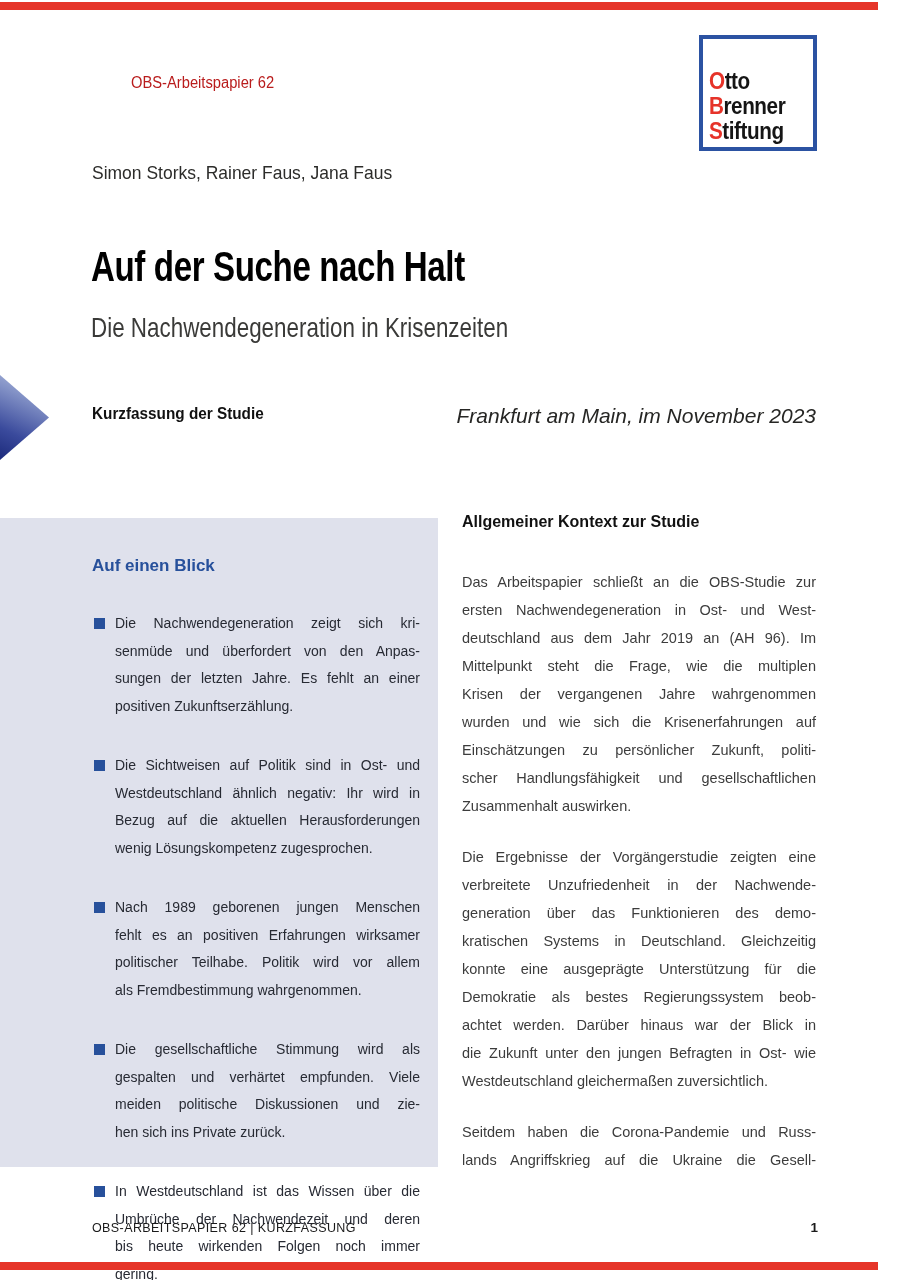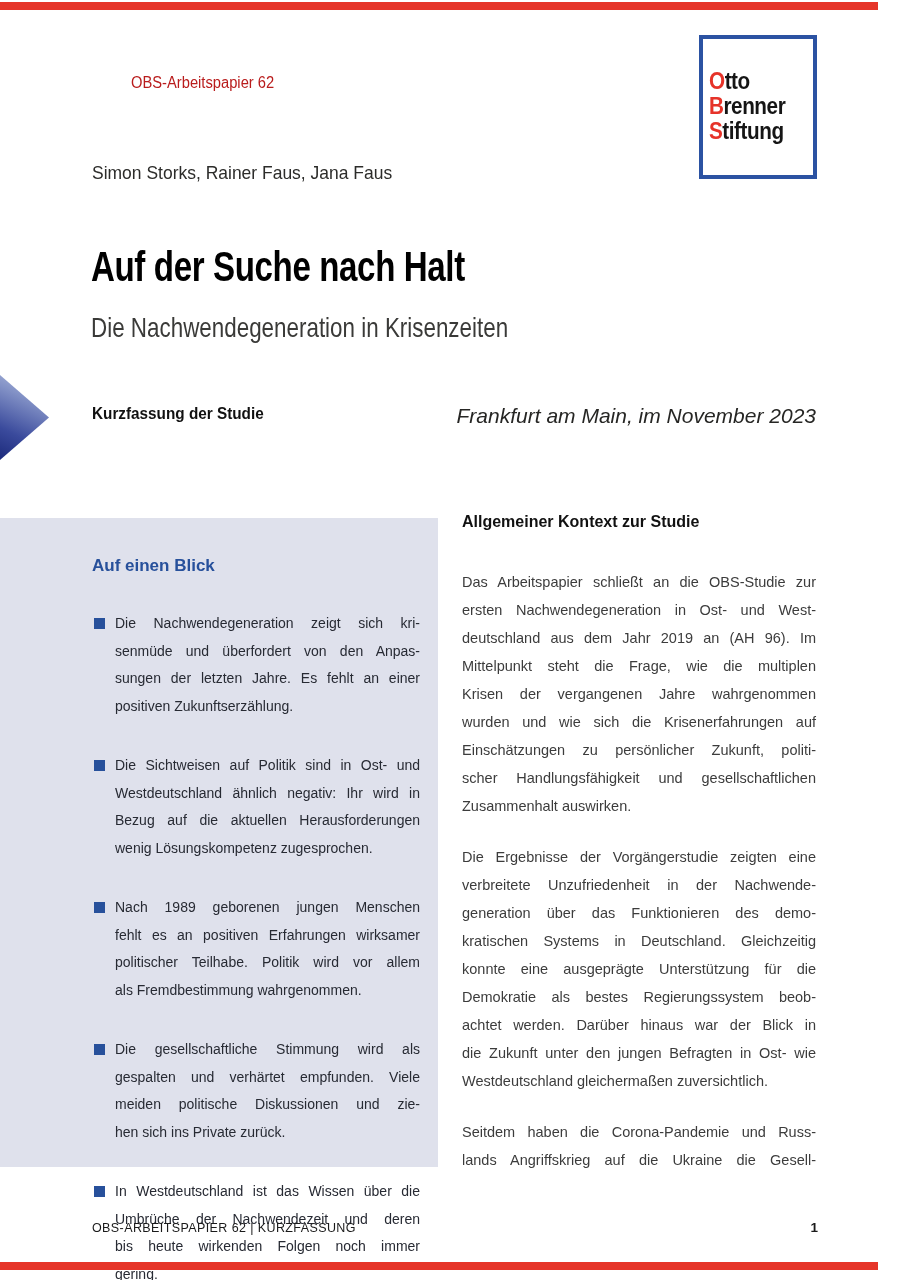--- a/index.html
+++ b/index.html
@@ -16,21 +16,21 @@
   
   .rule-bar { position: absolute; left: 0; width: 878px; height: 8px; background: #e63529; }
   .rule-bar.top { top: 2px; }
   .rule-bar.bottom { top: 1262px; }
 
   
   .series { left: 92px; top: 74px; font-size: 16px; color: #b91c1c; margin-left: 39px; }
   .cond { display: inline-block; transform: scaleX(0.92); transform-origin: 0 0; white-space: nowrap; }
 
   .logo-box {
-    left: 699px; top: 35px; width: 118px; height: 144px;
+    left: 699px; top: 35px; width: 118px; height: 116px;
     border: 4px solid #2b52a2; background: #fff;
   }
   .logo-text {
     margin: 30px 0 0 6px;
     font-weight: 700; font-size: 23px; line-height: 25px;
     letter-spacing: -0.5px; color: #151515;
     transform: scaleX(0.9); transform-origin: 0 0; white-space: nowrap;
   }
   .logo-initial { color: #e63329; }
 

